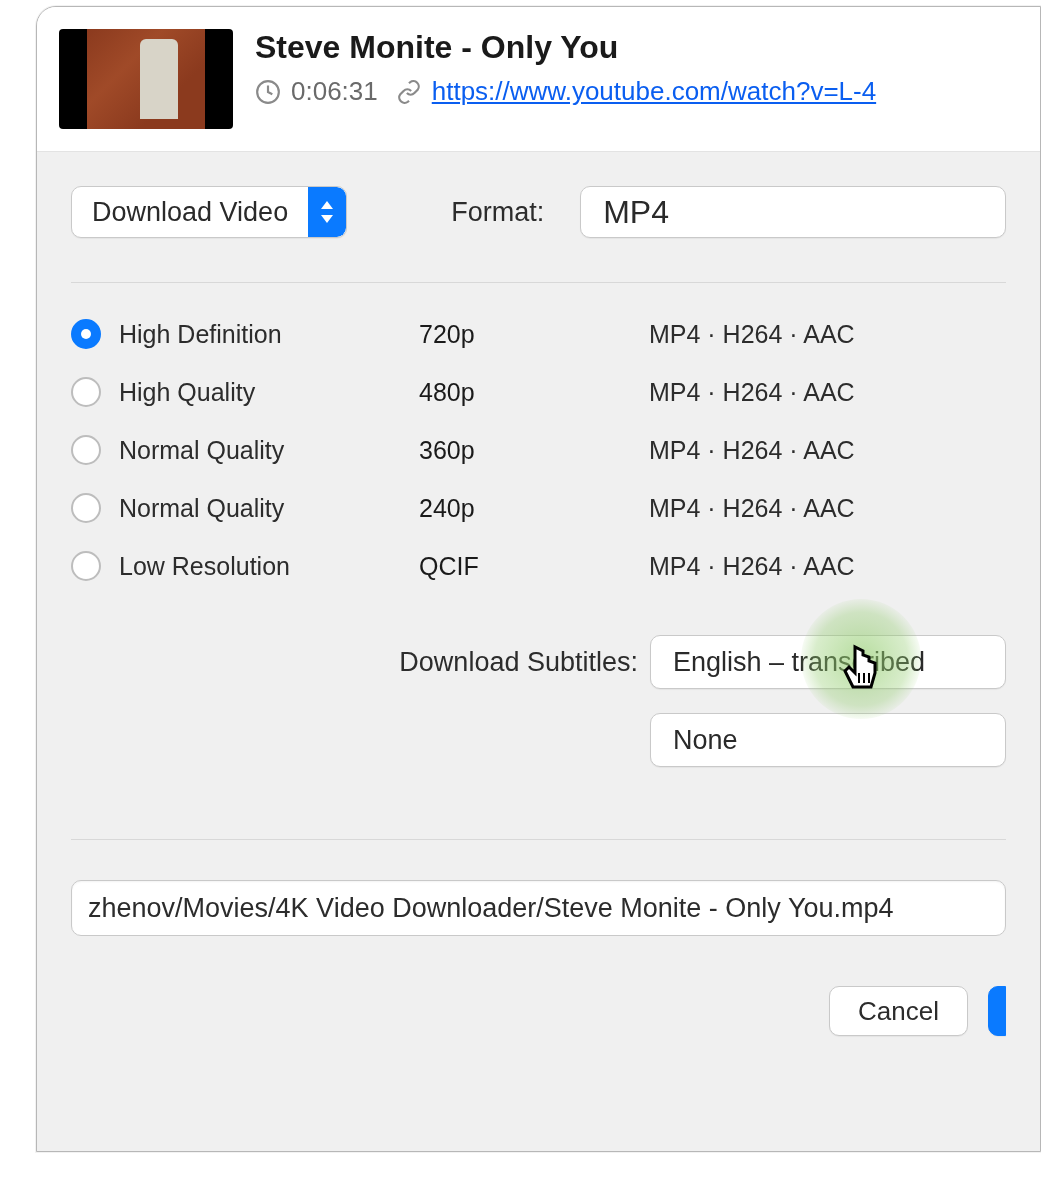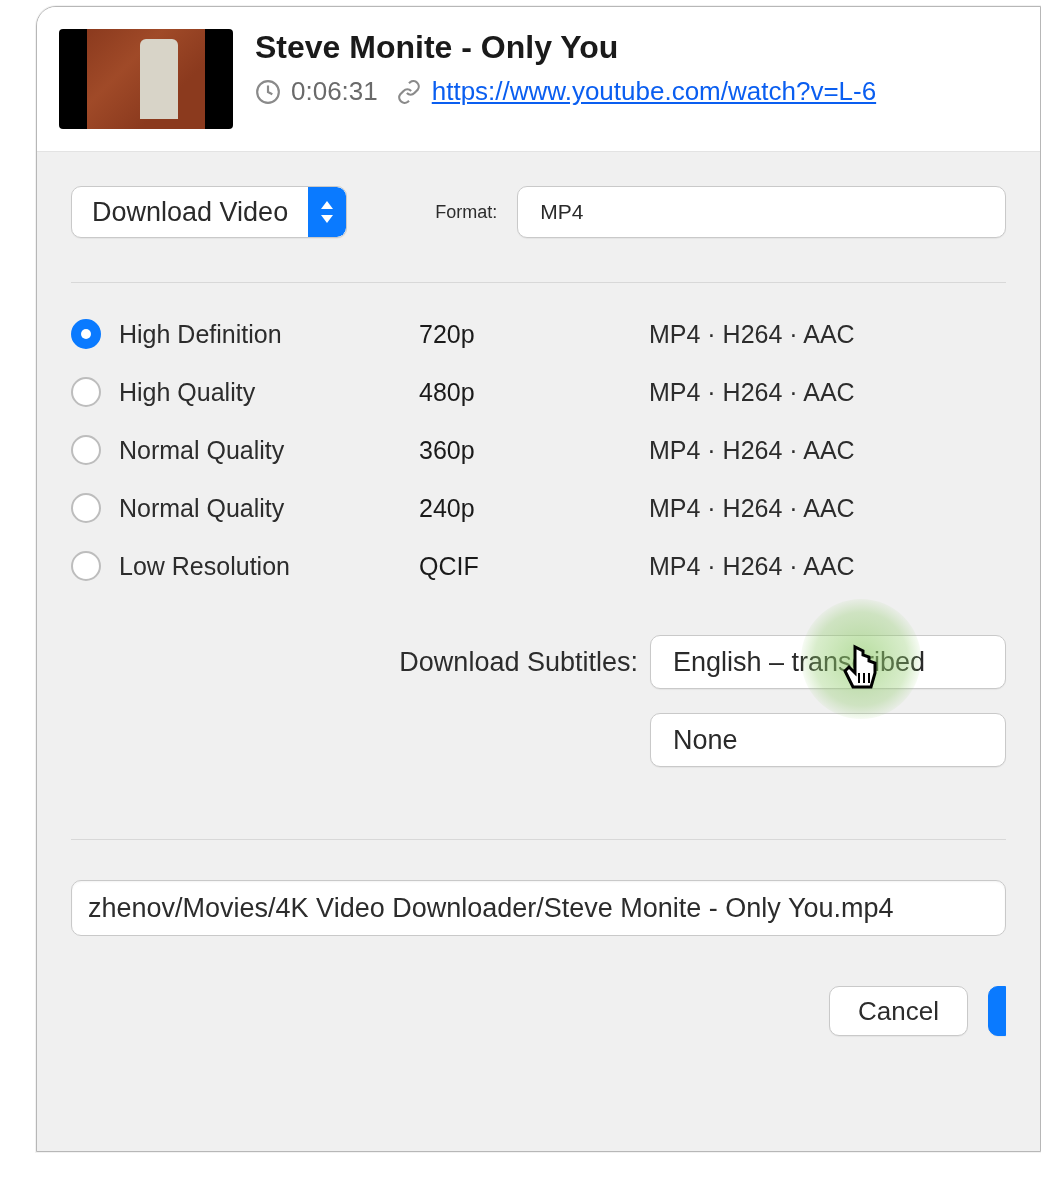--- a/index.html
+++ b/index.html
@@ -98,21 +98,21 @@
       color: #0a5ef0;
       text-decoration: underline;
       white-space: nowrap;
     }
     .content {
       padding: 34px 34px 0 34px;
     }
     .row-top {
       display: flex;
       align-items: center;
-      gap: 20px;
+      gap: 36px;
       margin-bottom: 44px;
     }
     .popup-select {
       display: flex;
       align-items: stretch;
       background: #fff;
       border: 1px solid #c9c9c9;
       border-radius: 10px;
       height: 52px;
       box-shadow: 0 1px 1px rgba(0,0,0,0.05);
@@ -132,35 +132,35 @@
       display: flex;
       flex-direction: column;
       align-items: center;
       justify-content: center;
       gap: 2px;
       border-top-right-radius: 9px;
       border-bottom-right-radius: 9px;
     }
     .ps-arrows svg { display: block; }
     .format-label {
-      font-size: 18px;
+      font-size: 27px;
       color: #2c2c2c;
       margin-left: 68px;
     }
     .format-select {
       flex: 1;
       min-width: 0;
       background: #fff;
       border: 1px solid #c9c9c9;
       border-radius: 10px;
       height: 52px;
       display: flex;
       align-items: center;
       padding: 0 22px;
-      font-size: 21px;
+      font-size: 32px;
       color: #2a2a2a;
       box-shadow: 0 1px 1px rgba(0,0,0,0.05);
     }
     .divider {
       height: 1px;
       background: #d8d8d8;
       margin: 0 0 22px 0;
     }
     .quality-list { }
     .q-row {
@@ -318,21 +318,21 @@
               <path d="M12 6v6l4 2"></path>
           </svg>
         </span>
         <span>0:06:31</span>
         <span class="icon-slot" style="margin-left:8px">
           <svg width="26" height="26" viewBox="0 0 24 24" fill="none" stroke="#8a8a8a" stroke-width="2">
             <path d="M10 13a5 5 0 0 0 7 0l3-3a5 5 0 0 0-7-7l-1 1"></path>
             <path d="M14 11a5 5 0 0 0-7 0l-3 3a5 5 0 0 0 7 7l1-1"></path>
           </svg>
         </span>
-        <a class="url">https://www.youtube.com/watch?v=L-6</a>
+        <a class="url">https://www.youtube.com/watch?v=L-4</a>
       </div>
     </div>
   </div>
 
   <div class="content">
 
     <div class="row-top">
       <div class="popup-select">
         <div class="ps-label">Download Video</div>
         <div class="ps-arrows">

